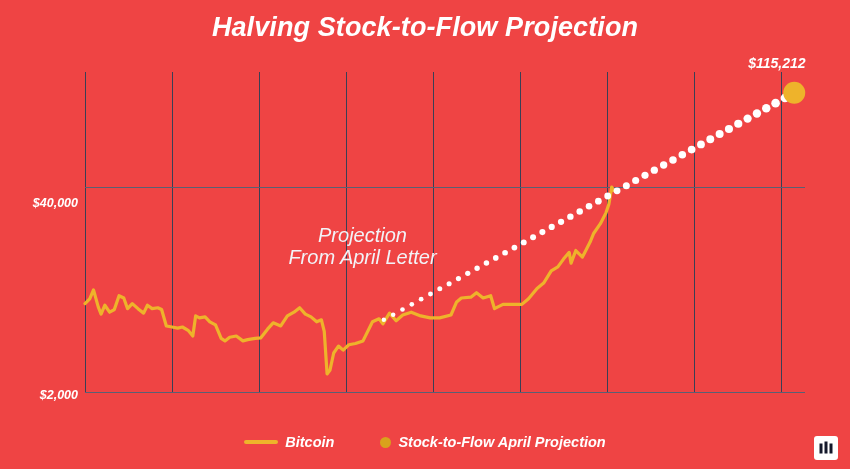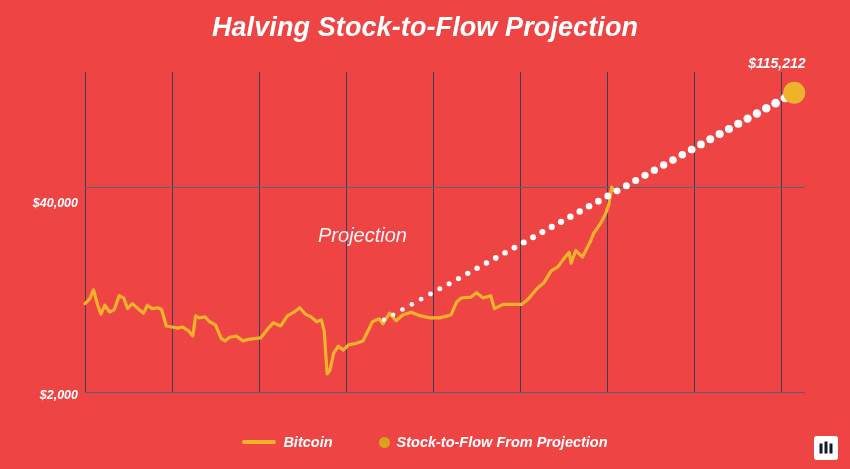--- a/index.html
+++ b/index.html
@@ -135,32 +135,33 @@
           <circle cx="690.58" cy="31.13" r="4.30" fill="#ffffff"></circle>
           <circle cx="699.91" cy="25.97" r="4.35" fill="#ffffff"></circle>
           <circle cx="709.24" cy="20.82" r="4.40" fill="#ffffff"></circle>
         </g>
         <circle cx="709.24" cy="20.82" r="11" fill="#eeb32b"></circle>
       </svg>
   </div>
 
   <div class="annotation-projection">
     <span>Projection</span>
+    <span class="l2">From April Letter</span>
   </div>
 
   <div class="endpoint-label" style="right: auto; left: 748.239px; top: 54.8153px;">$115,212</div>
 
   <div class="legend">
     <div class="legend-item">
       <span class="legend-swatch-line"></span>
       <span class="legend-label">Bitcoin</span>
     </div>
     <div class="legend-item">
       <span class="legend-swatch-dot"></span>
-      <span class="legend-label">Stock-to-Flow From Projection</span>
+      <span class="legend-label">Stock-to-Flow April Projection</span>
     </div>
   </div>
 
   <div class="logo">
     <svg width="14" height="15" viewBox="0 0 14 15">
       <rect x="0.5" y="2.5" width="3" height="10" fill="#14182b"></rect>
       <rect x="5.5" y="0.5" width="3" height="12" fill="#14182b"></rect>
       <rect x="10.5" y="2.5" width="3" height="10" fill="#14182b"></rect>
     </svg>
   </div>

